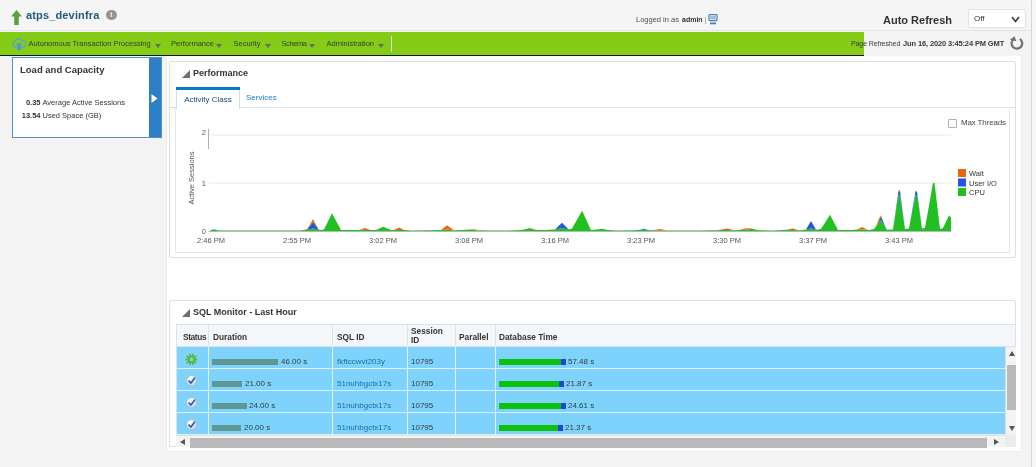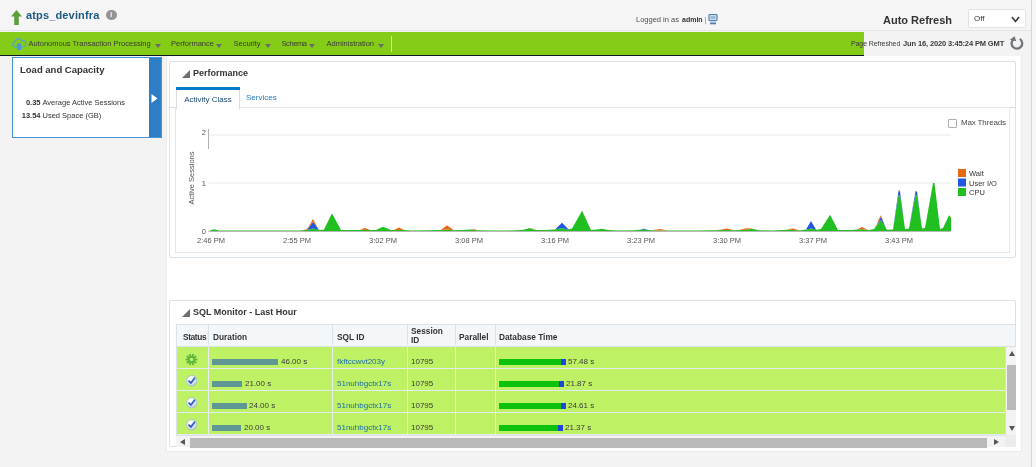--- a/index.html
+++ b/index.html
@@ -31,21 +31,21 @@
 .atab{position:absolute;left:6px;top:24.5px;width:64px;height:22px;background:#fff;border:1px solid #d5dde2;border-bottom:none;z-index:2}
 .atabbar{position:absolute;left:-1px;top:-1px;width:64px;height:3px;background:#0679c8}
 .atabtxt{position:absolute;left:0;width:62px;top:7px;text-align:center;font-size:8px;font-weight:normal;color:#1a4a72;white-space:nowrap}
 .stab{position:absolute;left:76px;top:31px;font-size:8px;color:#1c7ac4}
 .chartbox{position:absolute;left:5px;top:45px;width:835px;height:146px;border:1px solid #e3e8ec;background:#fff}
 .maxchk{position:absolute;left:772px;top:11px;width:9px;height:9px;border:1px solid #b0b0b0;border-radius:1px;background:#fff}
 .maxlab{position:absolute;left:785px;top:10px;font-size:8px;color:#4a4a4a;white-space:nowrap;letter-spacing:-0.15px}
 .table{position:absolute;left:6px;top:23px;width:839.5px;height:123px}
 .thead{position:absolute;left:0;top:0;width:839.5px;height:23px;background:#f3f7fa;border:1px solid #d9e2e9}
 .th{position:absolute;font-size:8.3px;font-weight:bold;color:#333;white-space:nowrap}
-.trow{position:absolute;left:0;width:828.5px;height:22px;background:#bef264;border-bottom:1px solid #e2ecf3;border-left:1px solid #d9e2e9}
+.trow{position:absolute;left:0;width:828.5px;height:22px;background:#7dd3fc;border-bottom:1px solid #e2ecf3;border-left:1px solid #d9e2e9}
 .colsep{position:absolute;top:0;width:1px;height:21px;background:#e8eef3}
 .hcolsep{position:absolute;top:0;width:1px;height:20px;background:#d9e2e9}
 .durbar{position:absolute;top:11.5px;height:6.5px;background:#5f9795}
 .dbbar-g{position:absolute;top:11.5px;height:6.5px;background:#0cc20c}
 .dbbar-b{position:absolute;top:11.5px;height:6.5px;background:#2244dd}
 .celltxt{position:absolute;top:10.5px;font-size:8px;line-height:8px;color:#3a3a3a;white-space:nowrap}
 .link2{color:#1d6ca9}
 .vsb{position:absolute;left:828.5px;top:23px;width:11px;height:88px;background:#f3f3f3;border-left:1px solid #dcdcdc}
 .vsb-thumb{position:absolute;left:1px;top:17.5px;width:9px;height:45px;background:#b9b9b9}
 .hsb{position:absolute;left:0;top:111px;width:828.5px;height:11.5px;background:#f3f3f3;border-top:1px solid #e0e0e0}

